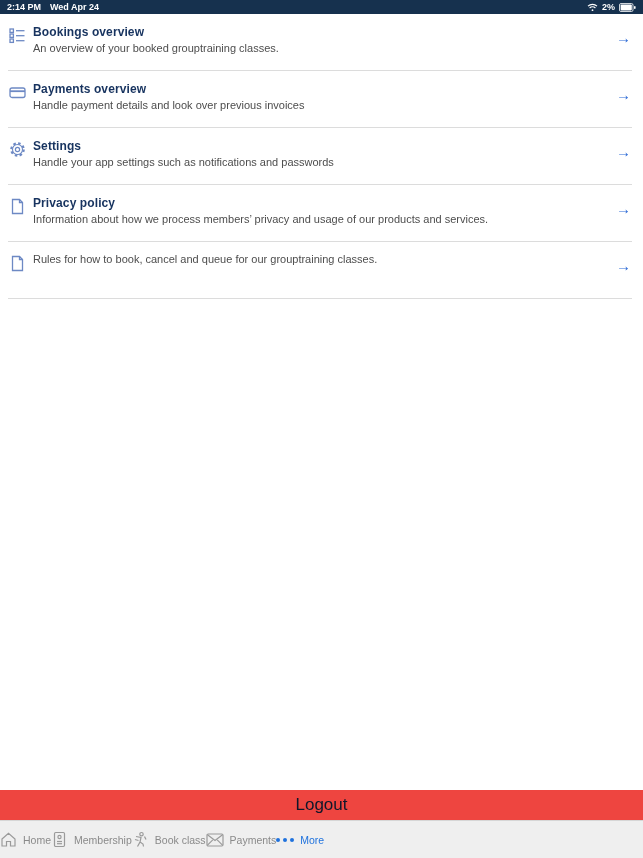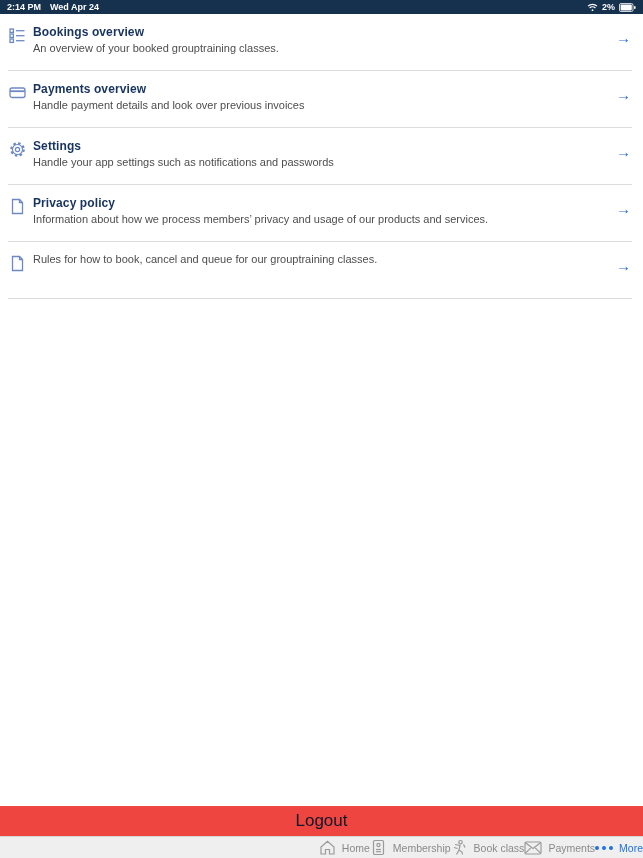--- a/index.html
+++ b/index.html
@@ -25,22 +25,22 @@
   .menu-arrow { position:absolute; right:12px; top:16px; font-size:15px; color:#2f6cd6; line-height:1; }
 
   .spacer { flex:1; background:#fff; }
 
   
   .logout-button { height:30px; background:#ee4540; color:#0f172a; border:none; width:100%;
     font-size:17px; font-family:"Liberation Sans", sans-serif; cursor:pointer; display:flex;
     align-items:center; justify-content:center; }
 
   
-  .tab-bar { height:22px; background:#efefef; border-top:1px solid #d6d6d6; display:flex;
-    align-items:center; justify-content:flex-end; }
+  .tab-bar { height:38px; background:#efefef; border-top:1px solid #d6d6d6; display:flex;
+    align-items:center; justify-content:flex-start; }
   .tab-item { display:flex; align-items:center; gap:6px; color:#8a8a8a; font-size:10.5px; cursor:pointer; }
   .tab-item.active { color:#1f72dd; }
   .tab-icon svg { display:block; }
   .more-dots { display:flex; gap:3px; align-items:center; }
   .more-dots i { width:4px; height:4px; border-radius:50%; background:#1f72dd; display:block; }
 </style>
 </head>
 <body>
 
 <div class="screen">

